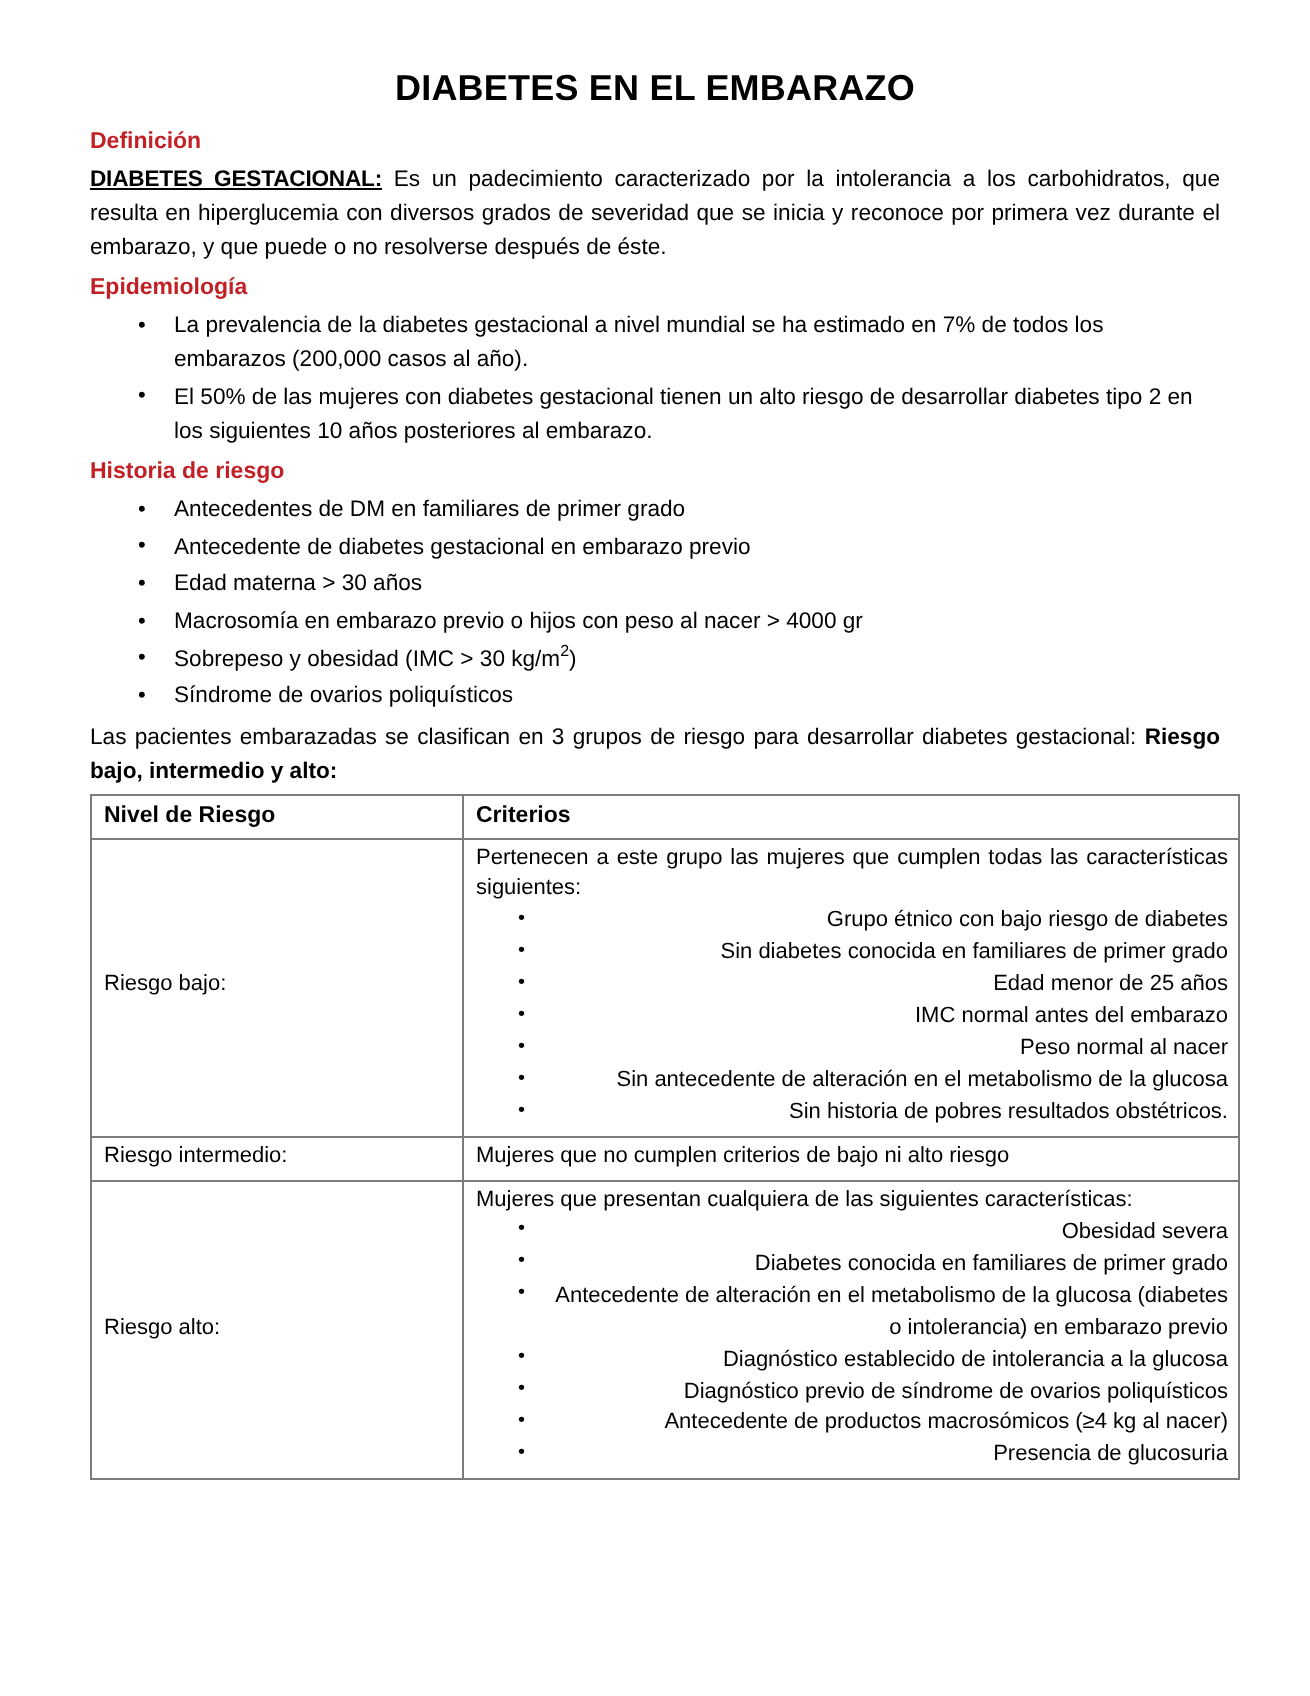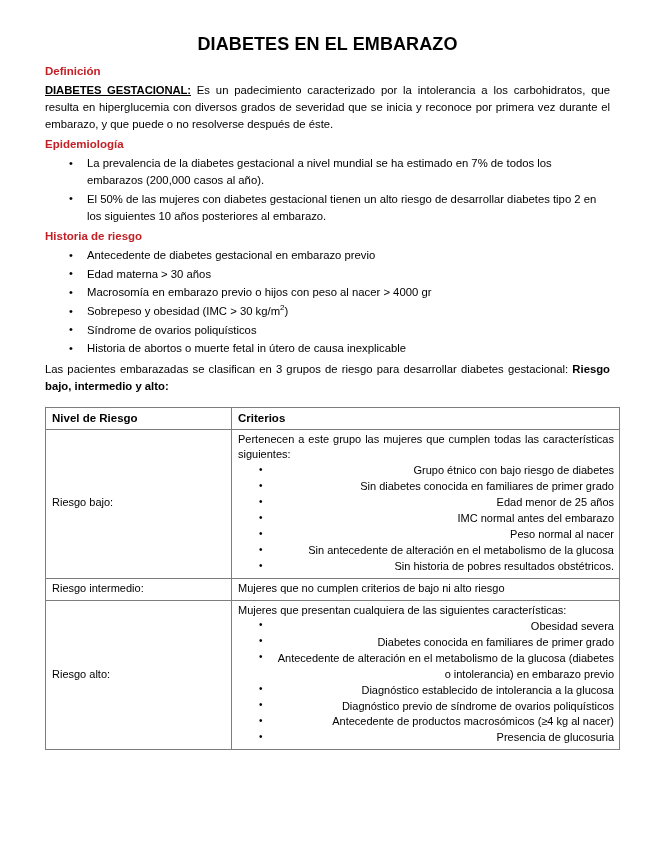--- a/index.html
+++ b/index.html
@@ -78,21 +78,21 @@
   }
   .intro-para .strong {
     font-weight: bold;
   }
 
   
   table.risk-table {
     width: 574px;
     border-collapse: collapse;
     table-layout: fixed;
-    margin-top: 12px;
+    margin-top: 2px;
   }
   table.risk-table td, table.risk-table th {
     border: 1px solid #7d7d7d;
     vertical-align: middle;
     padding: 2px 5px 3px 6px;
     font-size: 11px;
     line-height: 1.45;
   }
   table.risk-table th {
     text-align: left;
@@ -158,26 +158,26 @@
   <h2 class="section-heading">Epidemiología</h2>
 
   <ul class="bullets">
     <li>La prevalencia de la diabetes gestacional a nivel mundial se ha estimado en 7% de todos los embarazos (200,000 casos al año).</li>
     <li class="bold-item">El 50% de las mujeres con diabetes gestacional tienen un alto riesgo de desarrollar diabetes tipo 2 en los siguientes 10 años posteriores al embarazo.</li>
   </ul>
 
   <h2 class="section-heading">Historia de riesgo</h2>
 
   <ul class="bullets">
+    <li>Antecedentes de DM en familiares de primer grado</li>
     <li>Antecedente de diabetes gestacional en embarazo previo</li>
     <li>Edad materna &gt; 30 años</li>
     <li>Macrosomía en embarazo previo o hijos con peso al nacer &gt; 4000 gr</li>
     <li><span>Sobrepeso y obesidad (IMC &gt; 30 kg/m</span><sup class="sup">2</sup><span>)</span></li>
     <li>Síndrome de ovarios poliquísticos</li>
-    <li>Historia de abortos o muerte fetal in útero de causa inexplicable</li>
   </ul>
 
   <p class="body-text intro-para"><span>Las pacientes embarazadas se clasifican en 3 grupos de riesgo para desarrollar diabetes gestacional: </span><span class="strong">Riesgo bajo, intermedio y alto:</span></p>
 
   <table class="risk-table">
     <colgroup>
         <col class="c1">
         <col class="c2">
       </colgroup>
     <thead>

